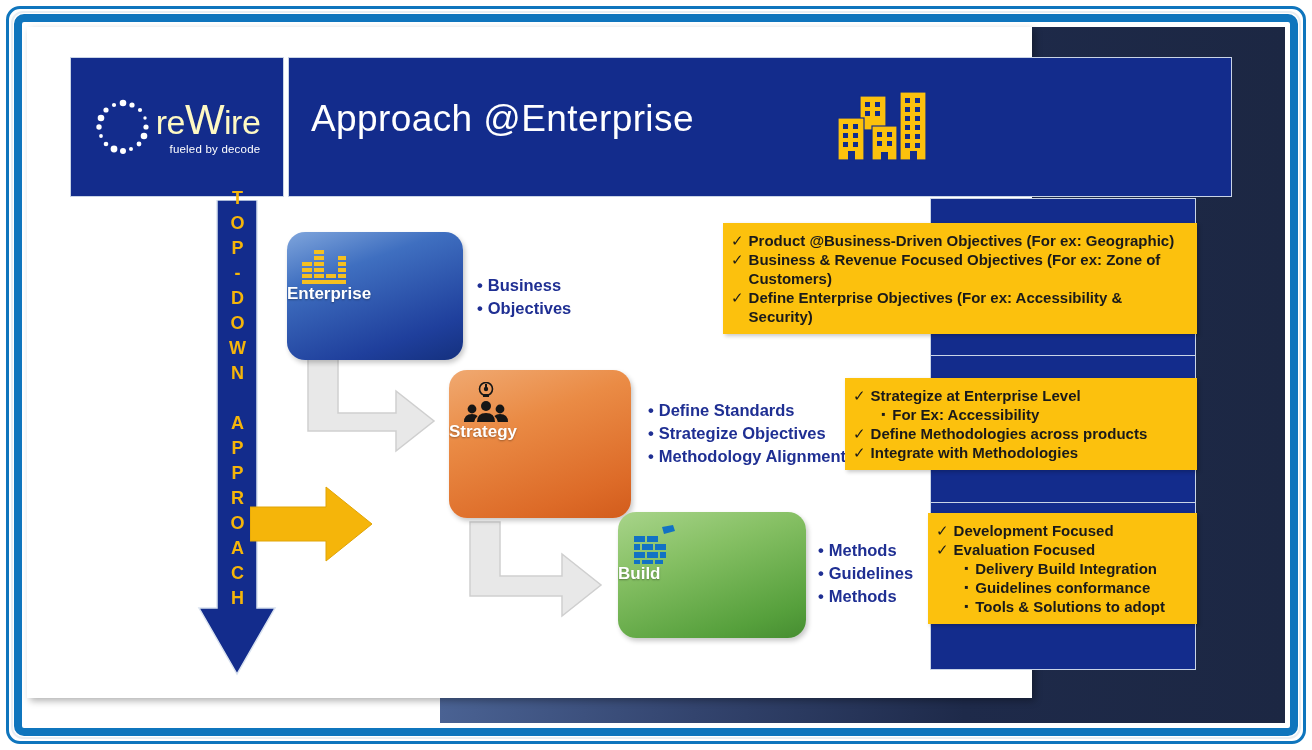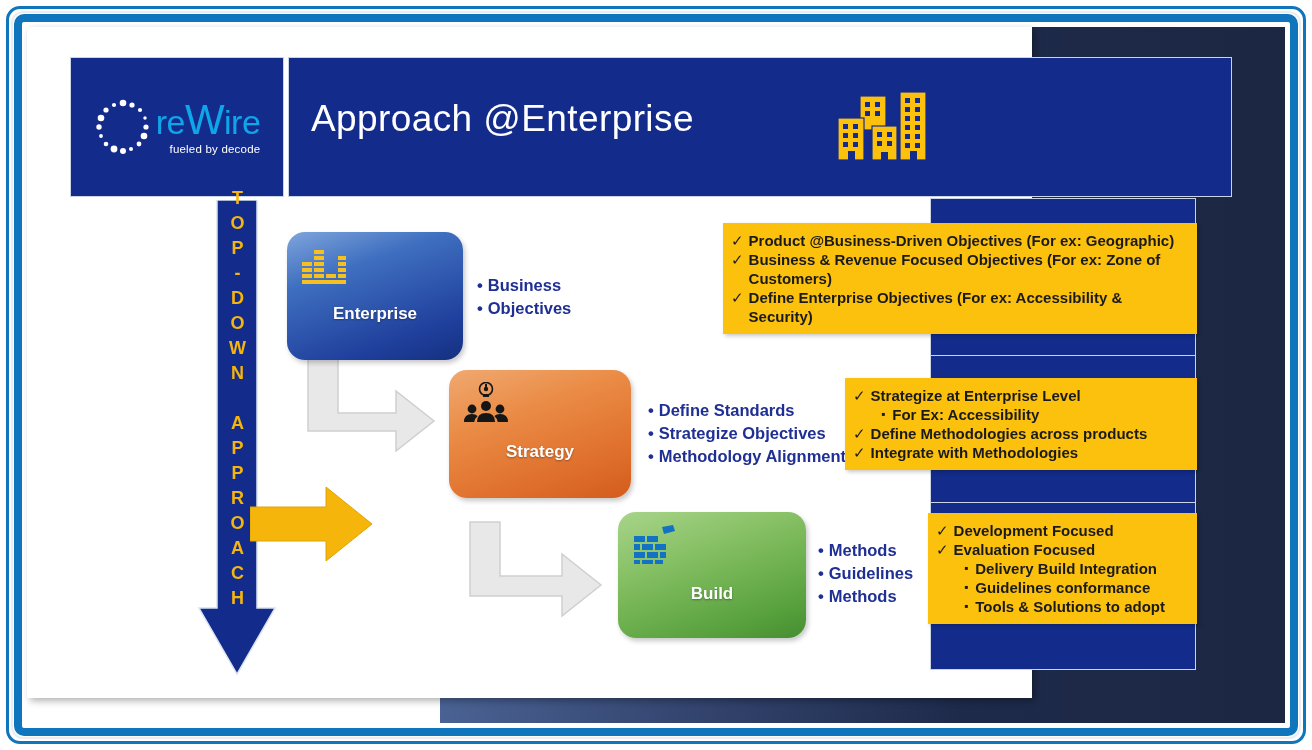--- a/index.html
+++ b/index.html
@@ -47,21 +47,21 @@
   .hdr-logo {
     position: absolute; left: 70px; top: 57px; width: 214px; height: 140px;
     background: #132c8c; border: 1px solid #c9d4e6;
     display: flex; align-items: center; justify-content: center;
     z-index: 4;
   }
   .logo-wrap { display: flex; align-items: center; gap: 4px; }
   .logo-ring { width: 58px; height: 58px; flex: 0 0 58px; }
   .logo-type { display: flex; flex-direction: column; align-items: flex-end; }
   .logo-main {
-    color: #0ea5e9; font-size: 34px; letter-spacing: -0.5px;
+    color: #fef9c3; font-size: 34px; letter-spacing: -0.5px;
     line-height: 1; white-space: nowrap;
   }
   .logo-main .cap { font-size: 42px; }
   .logo-sub {
     color: #ffffff; font-size: 11.5px; letter-spacing: 0.2px;
     margin-top: 2px; white-space: nowrap;
   }
   .hdr-title {
     position: absolute; left: 288px; top: 57px; width: 944px; height: 140px;
     background: #132c8c; border: 1px solid #c9d4e6; z-index: 4; text-align: center;
@@ -95,30 +95,29 @@
 
   
   .stage-box {
     position: absolute; border-radius: 18px; z-index: 4;
     box-shadow: 2px 3px 5px rgba(0,0,0,0.22);
     overflow: hidden;
   }
   .stage-box .bicon { position: absolute; left: 14px; top: 12px; width: 46px; height: 42px; }
   .stage-box .blabel {
     position: absolute; left: 0; right: 0; top: 52px;
-    text-align: center; color: #ffffff; font-size: 17px; font-weight: bold;
+    text-align: left; color: #ffffff; font-size: 17px; font-weight: bold;
     text-shadow: 0 1px 2px rgba(0,0,0,0.35);
-    margin-top: 20px;
   }
   .box-enterprise {
     left: 287px; top: 232px; width: 176px; height: 128px;
     background: linear-gradient(160deg, #7fa5dc 0%, #3f6fc0 30%, #1f3f9c 78%, #14307e 100%);
   }
   .box-strategy {
-    left: 449px; top: 370px; width: 182px; height: 128px;
+    left: 449px; top: 370px; width: 182px; height: 148px;
     background: linear-gradient(160deg, #f0a971 0%, #ea8b45 35%, #dd6b28 80%, #d25c1c 100%);
   }
   .box-build {
     left: 618px; top: 512px; width: 188px; height: 126px;
     background: linear-gradient(160deg, #a8d48a 0%, #86c064 35%, #56a03c 82%, #468d31 100%);
   }
 
   
   .bullets { position: absolute; z-index: 4; color: #1f2f93; font-size: 16.5px; font-weight: bold; line-height: 1.38; }
   .bullets .b { white-space: nowrap; }

